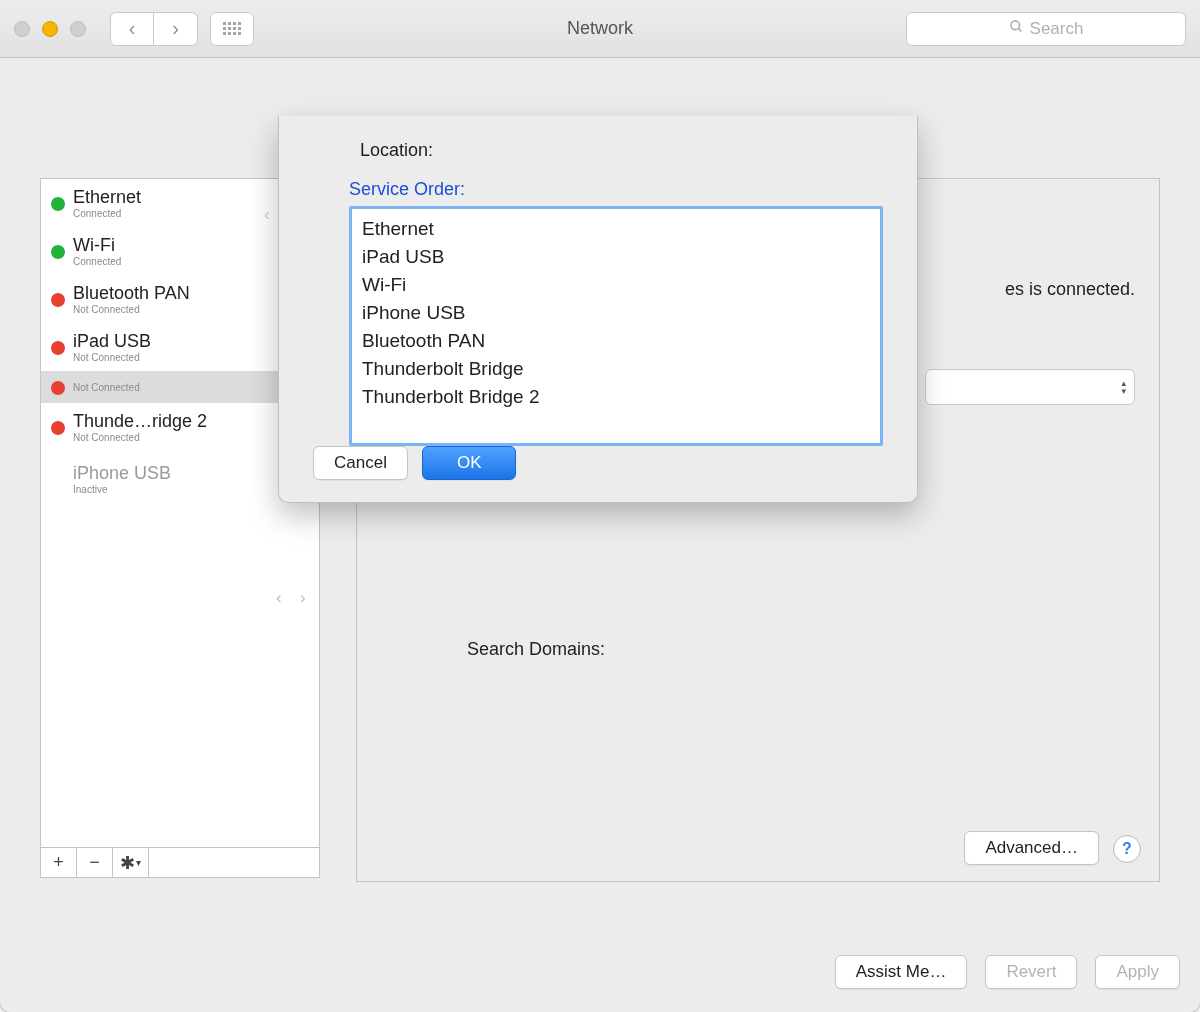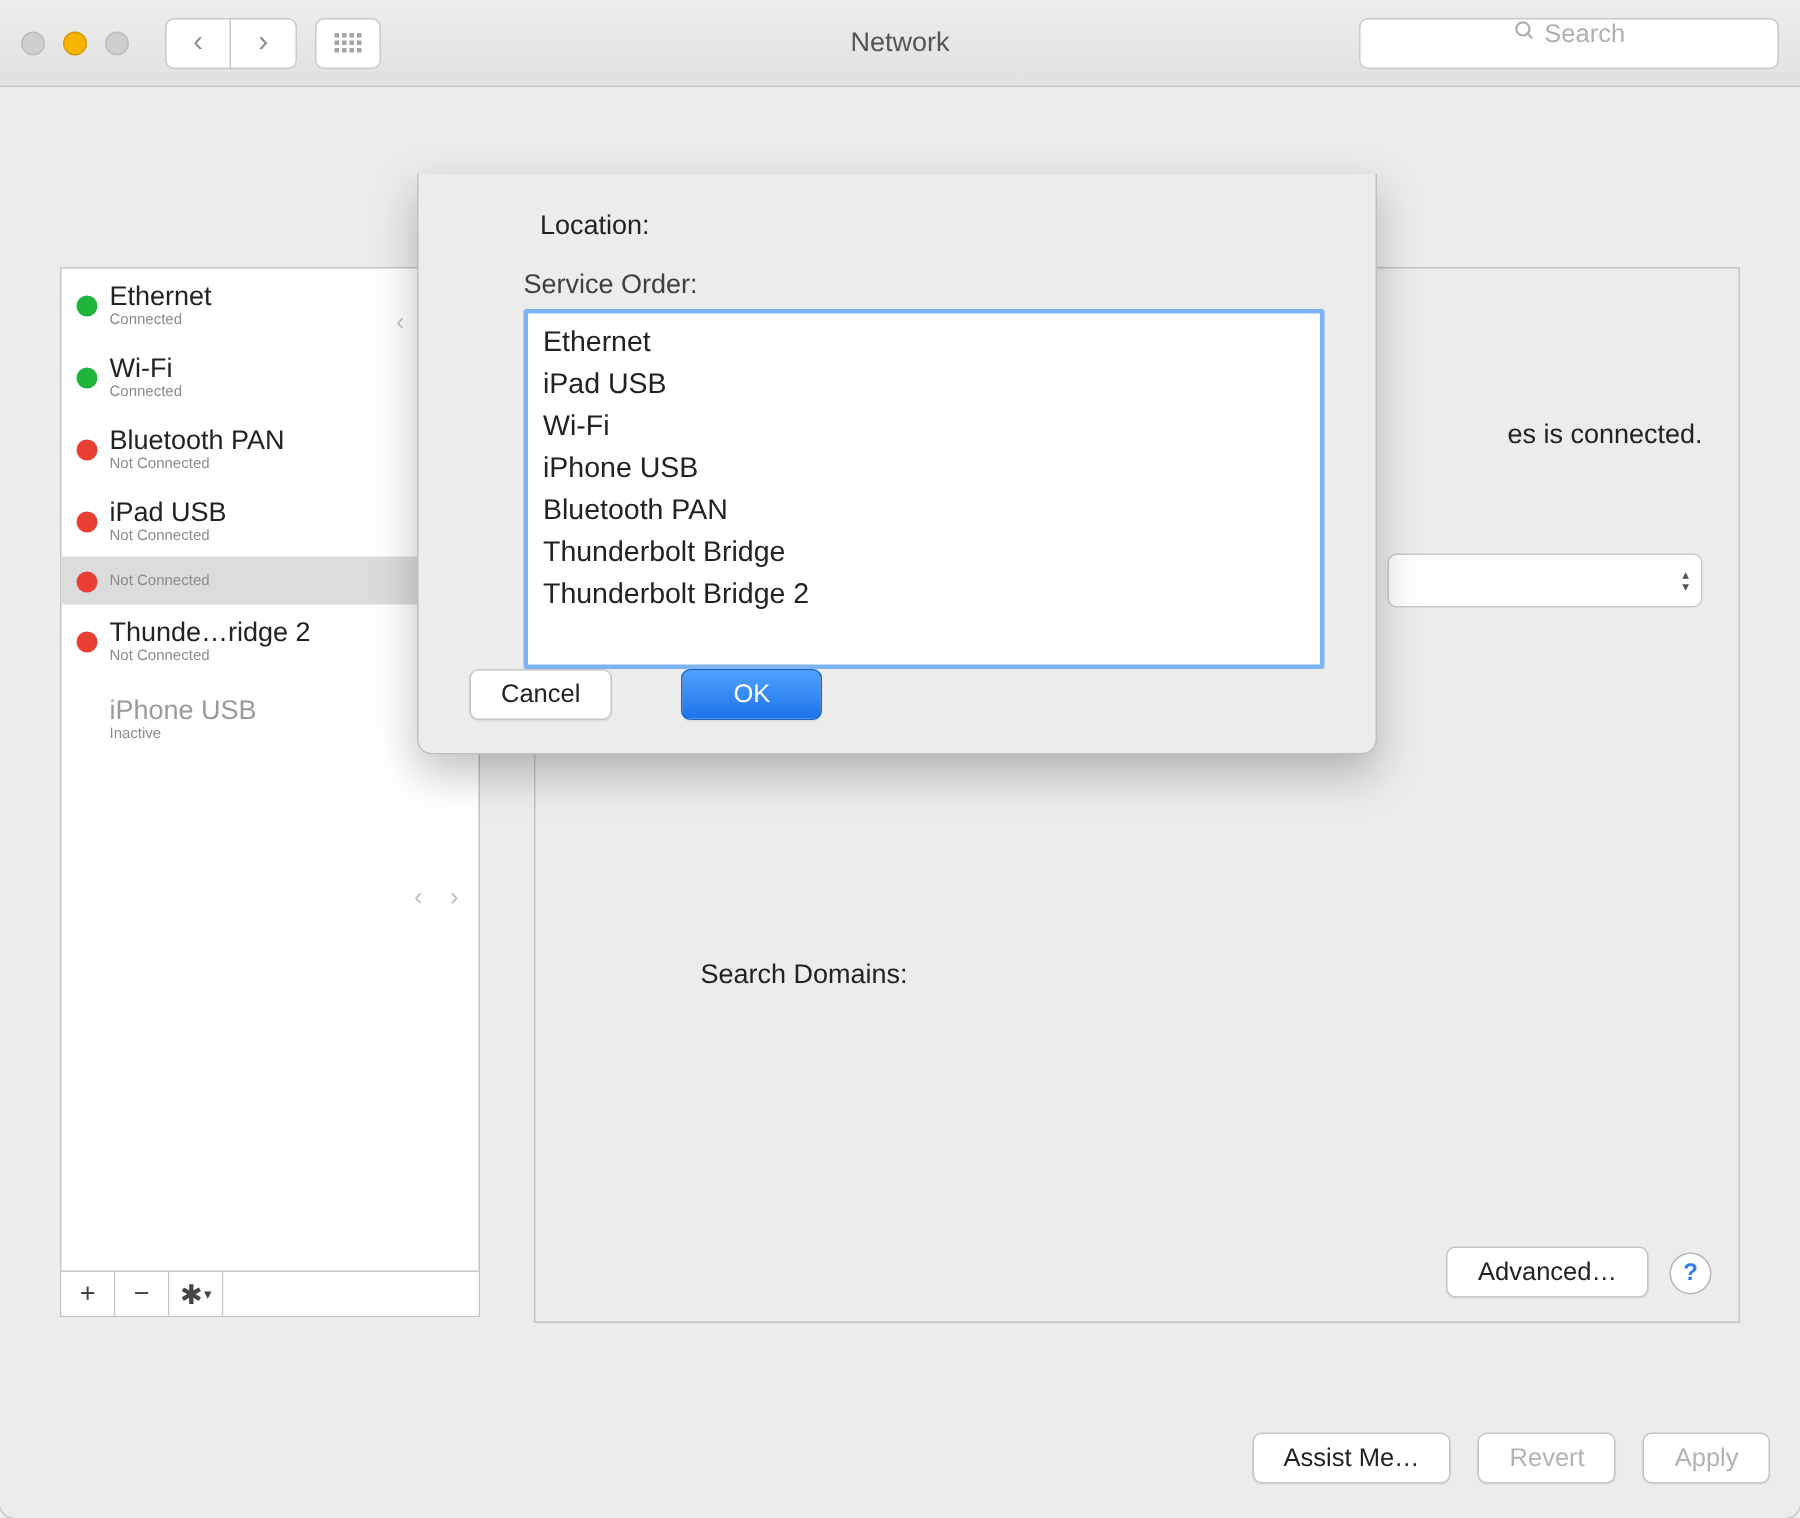--- a/index.html
+++ b/index.html
@@ -15,21 +15,21 @@
 .tl-min { background: #f7b500; border: 1px solid #d99a00; }
 .tl-max { background: #cfcfcf; border: 1px solid #bdbdbd; }
 .nav-group { display: flex; margin-left: 24px; }
 .nav-btn { width: 44px; height: 34px; background: #fff; border: 1px solid #c9c9c9; display: flex; align-items: center; justify-content: center; color: #8e8e8e; font-size: 20px; }
 .nav-btn.left { border-radius: 6px 0 0 6px; }
 .nav-btn.right { border-radius: 0 6px 6px 0; border-left: none; }
 .grid-btn { width: 44px; height: 34px; background: #fff; border: 1px solid #c9c9c9; border-radius: 6px; margin-left: 12px; display: flex; align-items: center; justify-content: center; }
 .grid-icon { display: grid; grid-template-columns: repeat(4,3px); grid-template-rows: repeat(3,3px); gap: 2px; }
 .grid-icon span { background: #a5a5a5; width: 3px; height: 3px; }
 .win-title { position: absolute; left: 50%; transform: translateX(-50%); font-size: 18px; color: #555; }
-.search-box { margin-left: auto; width: 280px; height: 34px; background: #fff; border: 1px solid #c9c9c9; border-radius: 6px; display: flex; justify-content: center; color: #b0b0b0; font-size: 17px; gap: 6px; }
+.search-box { margin-left: auto; width: 280px; height: 34px; background: #fff; border: 1px solid #c9c9c9; border-radius: 6px; display: flex; align-items: center; justify-content: center; color: #b0b0b0; font-size: 17px; gap: 6px; }
 
 
 .body { position: absolute; top: 58px; left: 0; right: 0; bottom: 0; }
 .sidebar { position: absolute; left: 40px; top: 120px; width: 280px; height: 700px; background: #fff; border: 1px solid #c4c4c4; display: flex; flex-direction: column; }
 .sb-list { flex: 1; overflow: hidden; }
 .sb-item { display: flex; align-items: center; padding: 8px 10px; gap: 8px; }
 .sb-item.selected { background: #dcdcdc; }
 .status-dot { width: 14px; height: 14px; border-radius: 50%; flex-shrink: 0; margin-top: 2px; }
 .dot-green { background: #1fb43a; }
 .dot-red { background: #e93f33; }
@@ -49,31 +49,31 @@
 .dd-behind { position: absolute; right: 24px; top: 190px; width: 210px; height: 36px; background: #fff; border: 1px solid #c9c9c9; border-radius: 6px; display: flex; align-items: center; justify-content: flex-end; padding-right: 8px; }
 .stepper { display: flex; flex-direction: column; font-size: 9px; color: #555; line-height: 8px; }
 .sd-label { position: absolute; left: 110px; top: 460px; font-size: 18px; color: #222; }
 .adv-btn { position: absolute; right: 60px; bottom: 16px; }
 .help-btn { position: absolute; right: 18px; bottom: 18px; width: 28px; height: 28px; border-radius: 50%; border: 1px solid #b8b8b8; background: #fff; color: #2d7fee; display: flex; align-items: center; justify-content: center; font-size: 16px; font-weight: bold; }
 
 
 .bottom-bar { position: absolute; left: 0; right: 0; bottom: 0; height: 80px; display: flex; align-items: center; justify-content: flex-end; padding-right: 20px; gap: 18px; }
 .mac-btn { height: 34px; padding: 0 20px; background: #fff; border: 1px solid #c5c5c5; border-radius: 6px; font-size: 17px; color: #222; display: inline-flex; align-items: center; box-shadow: 0 1px 1px rgba(0,0,0,.05); }
 .mac-btn.disabled { color: #b3b3b3; }
-.mac-btn.primary { background: linear-gradient(#4fa2ff,#1d73e8); color: #fff; border: 1px solid #1a66d0; margin-left: 32px; }
+.mac-btn.primary { background: linear-gradient(#4fa2ff,#1d73e8); color: #fff; border: 1px solid #1a66d0; }
 
 
 .sheet { position: absolute; left: 278px; top: 58px; width: 640px; background: #ececec; border: 1px solid #bfbfbf; border-top: none; border-radius: 0 0 10px 10px; box-shadow: 0 12px 30px rgba(0,0,0,.25); padding: 24px 34px 22px; }
 .sheet-row { display: flex; align-items: center; gap: 12px; margin-bottom: 18px; }
 .sheet-label { font-size: 18px; color: #222; text-align: right; width: 120px; }
 .loc-select { flex: 1; height: 34px; background: #fff; border: 1px solid #c4c4c4; border-radius: 6px; display: flex; align-items: center; padding: 0 10px; font-size: 18px; color: #222; position: relative; }
 .sel-caret { position: absolute; right: 0; top: 0; bottom: 0; width: 28px; background: #1a82ff; border-radius: 0 6px 6px 0; display: flex; flex-direction: column; align-items: center; justify-content: center; }
 .sel-caret::before { content: ""; border-left: 5px solid transparent; border-right: 5px solid transparent; border-bottom: 6px solid #fff; margin-bottom: 2px; }
 .sel-caret::after { content: ""; border-left: 5px solid transparent; border-right: 5px solid transparent; border-top: 6px solid #fff; }
-.so-label { font-size: 18px; color: #404040; margin-bottom: 6px; margin-left: 36px; }
+.so-label { font-size: 18px; color: #1d4ed8; margin-bottom: 6px; margin-left: 36px; }
 .so-list { margin-left: 36px; background: #fff; border: 3px solid #7bb3f4; border-radius: 2px; padding: 6px 10px; min-height: 240px; }
 .so-item { font-size: 19px; color: #222; padding: 3px 0; }
 .hint { text-align: center; font-size: 18px; color: #222; margin: 14px 0 18px; }
 .sheet-btns { display: flex; gap: 14px; }
 
 .chev { position: absolute; color: #bdbdbd; font-size: 17px; }
 </style>
 </head>
 <body>
 

